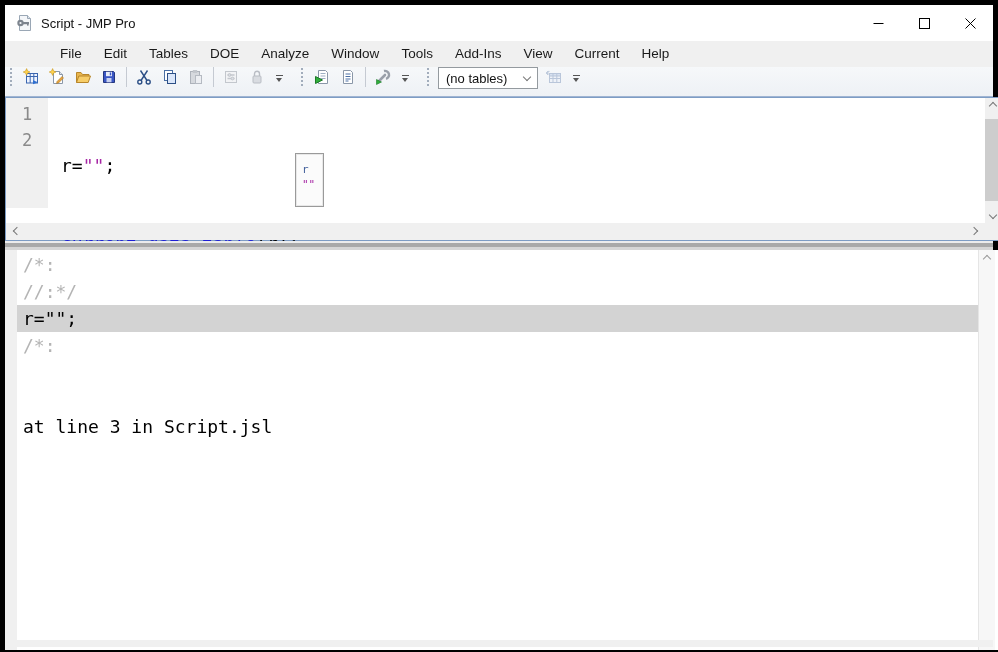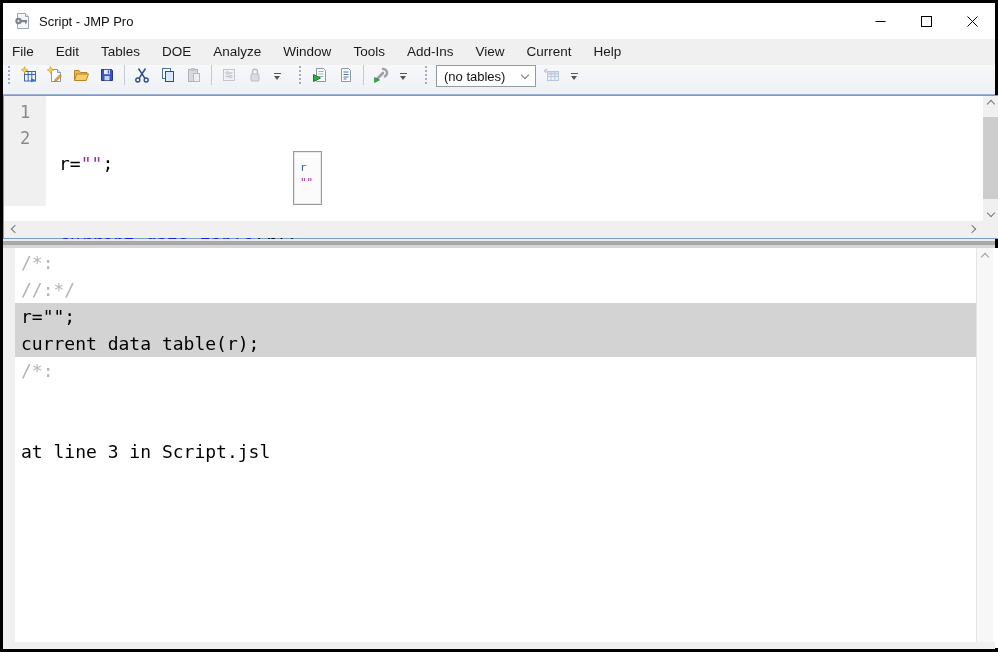--- a/index.html
+++ b/index.html
@@ -4,33 +4,33 @@
 <style>
   :root{
     --keyword:#1c1cd6; --string:#a626a4; --comment_gray:#b4b4b4;
     --selection_gray:#d3d3d3; --toolbar_border:#9fb4d2; --menu_bg:#f0f0f0;
     --toolbar_bg:#f2f4f7; --gutter_bg:#f0f0f0; --line_number:#8a8a8a;
     --run_green:#2fae3a; --folder_yellow:#f0b73e; --save_blue:#3a56c4;
   }
   *{box-sizing:border-box;margin:0;padding:0;}
   html,body{width:998px;height:652px;overflow:hidden;background:#fff;
     font-family:"Liberation Sans",sans-serif;}
-  .window{position:relative;width:998px;height:652px;border:3px solid #000000;background:#f97316;}
+  .window{position:relative;width:998px;height:652px;border:5px solid #000000;background:#f97316;}
 
   
   .titlebar{position:absolute;left:0;top:0;width:100%;height:36px;background:#fff;
     display:flex;align-items:center;}
   .titlebar .appicon{margin-left:10px;width:18px;height:18px;display:flex;}
   .titlebar .title{margin-left:8px;font-size:13px;color:#111;}
   .win-controls{position:absolute;right:0;top:0;height:36px;display:flex;}
   .win-btn{width:46px;height:36px;display:flex;align-items:center;justify-content:center;}
 
   
   .menubar{position:absolute;left:0;top:36px;width:100%;height:26px;background:var(--menu_bg);
-    display:flex;align-items:flex-end;font-size:13.5px;color:#1a1a1a;}
+    display:flex;align-items:flex-end;font-size:13.5px;color:#1a1a1a;padding-left:46px;}
   .menu-item{padding:0 11px;line-height:26px;cursor:default;}
   .menu-item:first-child{padding-left:9px;}
 
   
   .toolbar{position:absolute;left:0;top:62px;width:100%;height:30px;
     background:linear-gradient(#f6f8fa,#eef1f5);
     border-bottom:1px solid var(--toolbar_border);
     display:flex;}
   .tb-grip{width:4px;height:20px;margin:0 5px 0 4px;
     background-image:radial-gradient(circle,#a2adbc 1px,transparent 1.2px);
@@ -327,21 +327,20 @@
   </div>
 
   <div class="splitter"></div>
 
   <div class="logpane">
     <div class="log-gutter"></div>
     <div class="log-lines">
       <div class="log-line comment">/*:</div>
       <div class="log-line comment">//:*/</div>
       <div class="log-line selected">r="";</div>
-      <div class="log-line selected">current data table(r);</div>
       <div class="log-line comment">/*:</div>
       <div class="log-line"></div>
       <div class="log-line"></div>
       <div class="log-line">at line 3 in Script.jsl</div>
     </div>
     <div class="log-vsb">
       <span class="chev up sb-up"></span>
     </div>
   </div>
 

